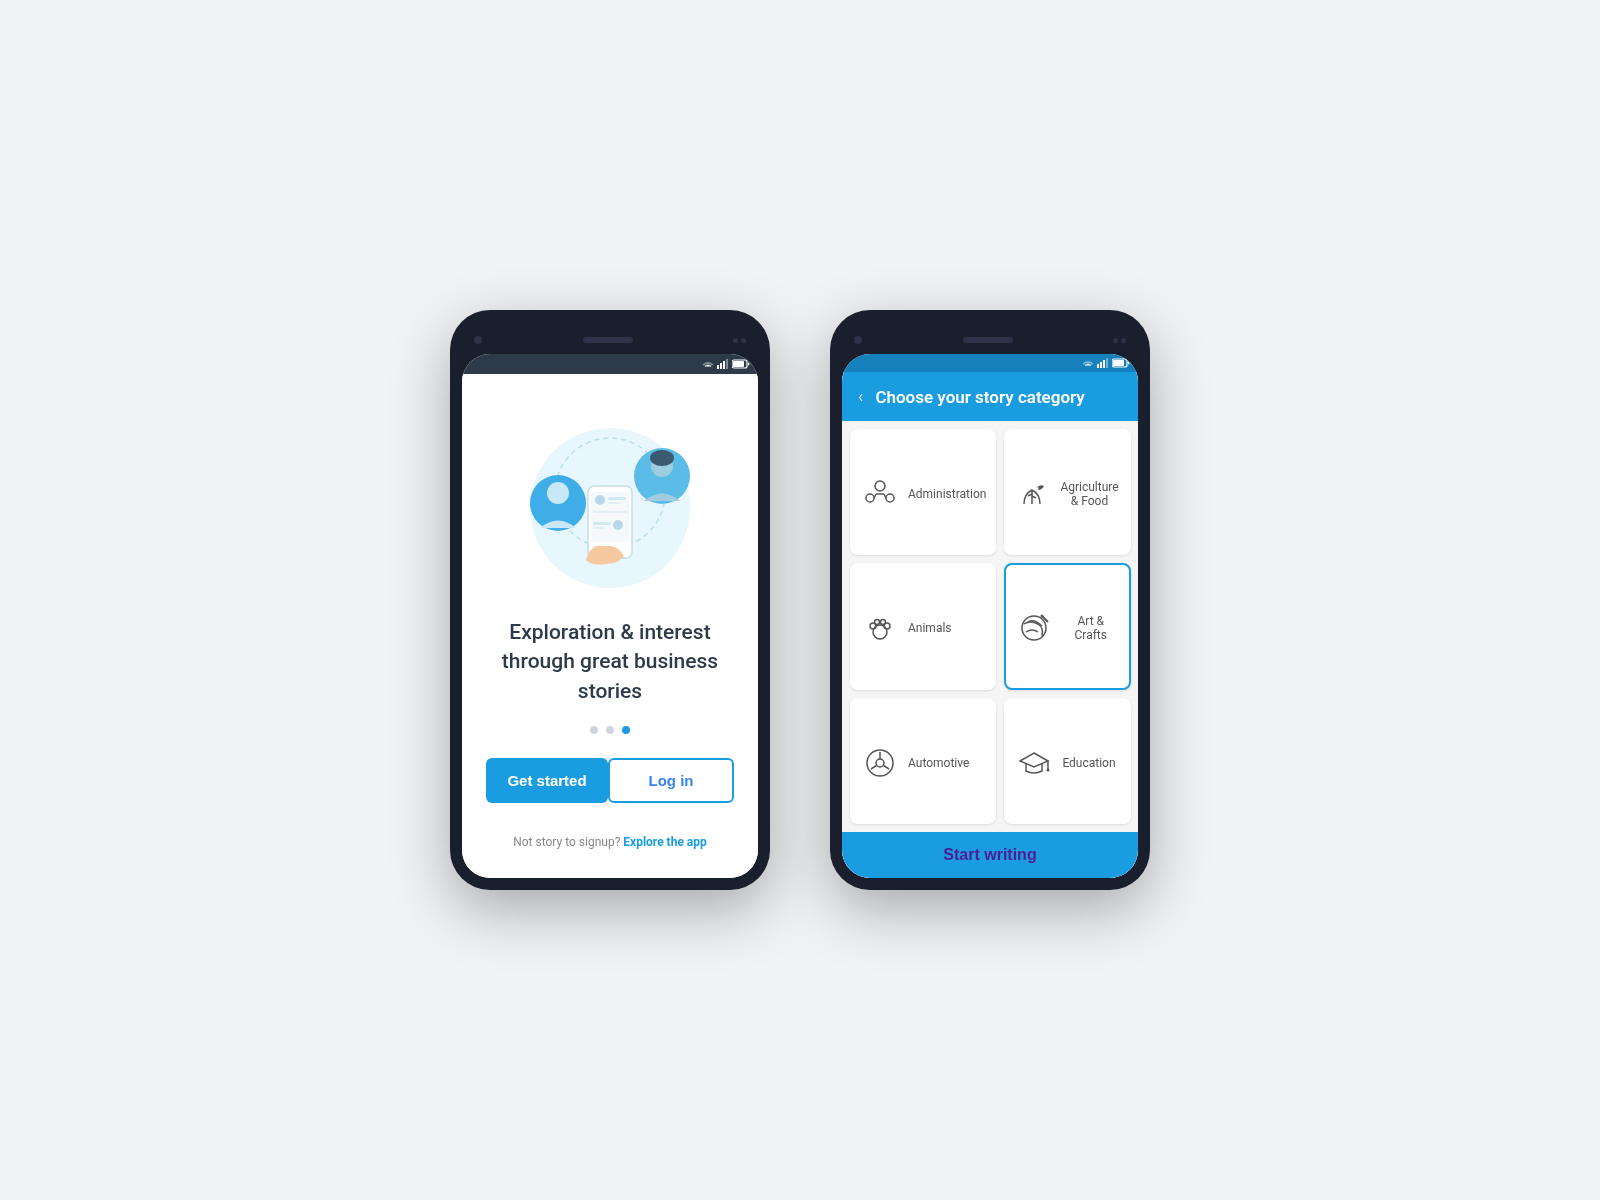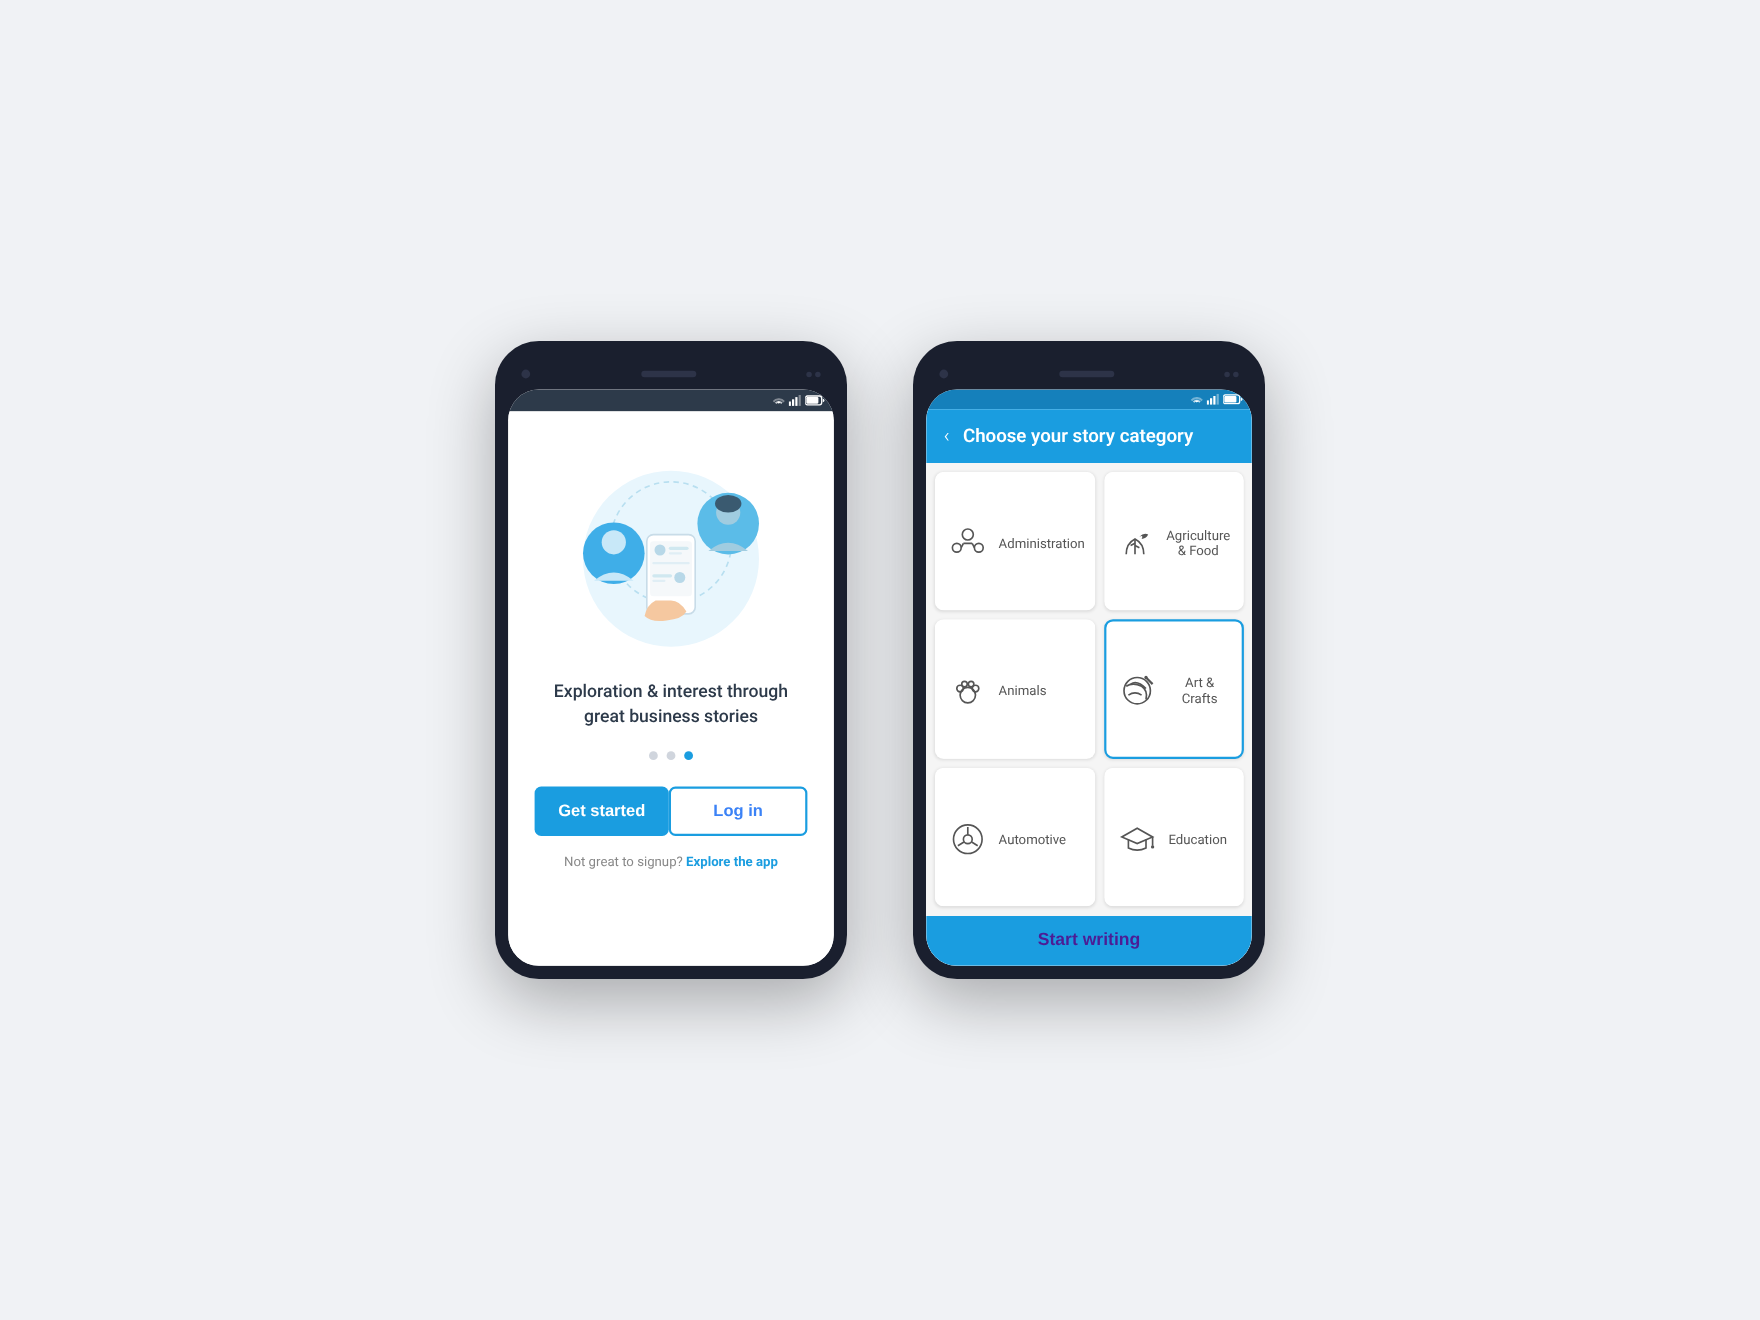--- a/index.html
+++ b/index.html
@@ -72,21 +72,21 @@
     .welcome-illustration {
       width: 200px;
       height: 200px;
       margin-bottom: 20px;
       flex-shrink: 0;
     }
 
     .welcome-text {
       text-align: center;
       color: #2d3a4a;
-      font-size: 16px;
+      font-size: 21px;
       font-weight: 500;
       line-height: 1.4;
       margin-bottom: 20px;
     }
 
     .dots {
       display: flex;
       gap: 8px;
       margin-bottom: 24px;
     }
@@ -98,21 +98,21 @@
       background: #d0d5dd;
     }
 
     .dot.active {
       background: #1a9de0;
     }
 
     .welcome-buttons {
       display: flex;
       width: 100%;
-      margin-bottom: 16px;
+      margin-bottom: 32px;
     }
 
     .btn-primary {
       flex: 1;
       background: #1a9de0;
       color: white;
       border: none;
       border-radius: 6px;
       padding: 12px;
       font-size: 15px;
@@ -360,21 +360,21 @@
         <div class="dot"></div>
         <div class="dot active"></div>
       </div>
 
       <div class="welcome-buttons">
         <button class="btn-primary">Get started</button>
         <button class="btn-secondary">Log in</button>
       </div>
 
       <div class="signup-text">
-        <span>Not great to signup?</span>
+        <span>Not story to signup?</span>
         <span> </span>
         <span class="signup-link">Explore the app</span>
       </div>
     </div>
   </div>
 </div>
 
 <div class="phone">
   <div class="notch-area">
     <div class="camera-dot"></div>

